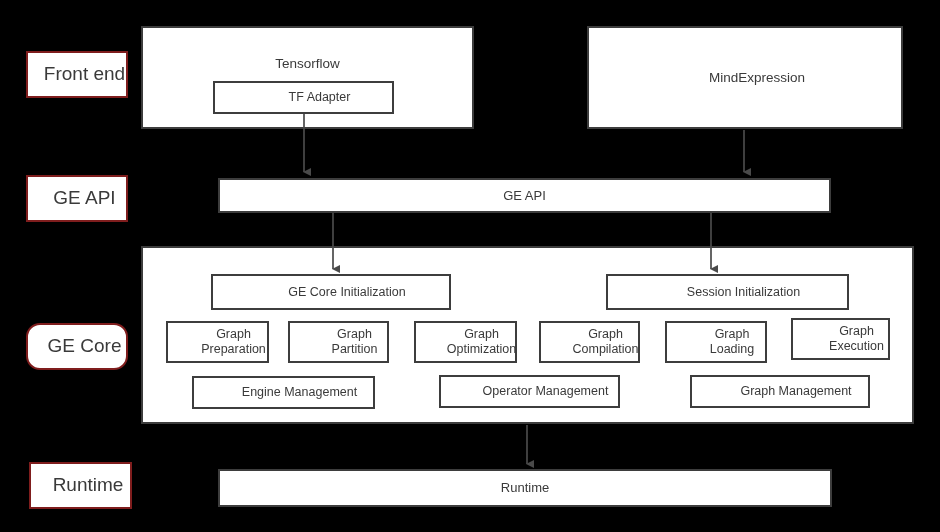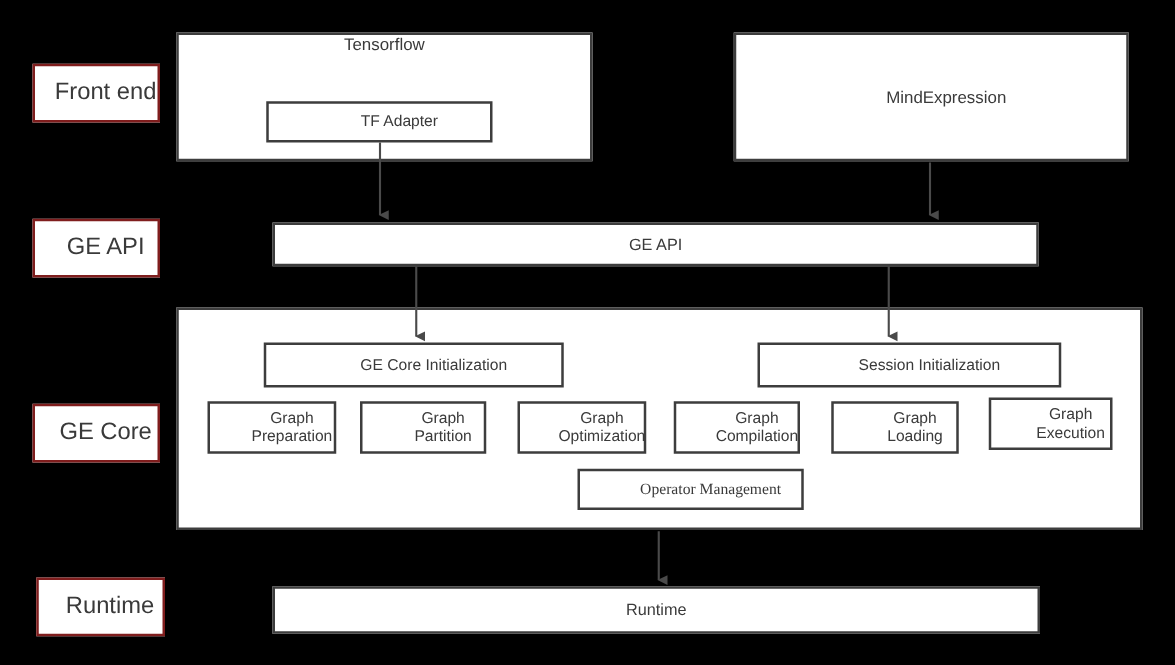--- a/index.html
+++ b/index.html
@@ -33,20 +33,21 @@
     font-size: 19px;
     padding-left: 15px;
   }
   .outer-box {
     border: 2.5px solid #3d3d3d;
     align-items: flex-start;
     justify-content: center;
     font-size: 13.5px;
   }
   .outer-box > .outer-title {
+    margin-top: 28px;
   }
   .outer-plain {
     border: 2.5px solid #3d3d3d;
     font-size: 13.5px;
   }
   .inner-box {
     border: 2px solid #3d3d3d;
     font-size: 12.5px;
     padding-left: 32px;
   }
@@ -71,21 +72,21 @@
 <div id="canvas">
 
   <div class="box label-box" style="left:26px; top:51px; width:102px; height:47px;">
     <span>Front end</span>
   </div>
 
   <div class="box label-box" style="left:26px; top:175px; width:102px; height:47px;">
     <span>GE API</span>
   </div>
 
-  <div class="box label-box" style="left:26px; top:323px; width:102px; height:47px;">
+  <div class="box label-box" style="left:26px; top:323px; width:102px; height:47px;border-radius:14px;">
     <span>GE Core</span>
   </div>
 
   <div class="box label-box" style="left:29px; top:462px; width:103px; height:47px;">
     <span>Runtime</span>
   </div>
 
   <div class="box outer-box" style="left:141px; top:26px; width:333px; height:103px;">
     <span class="outer-title">Tensorflow</span>
   </div>
@@ -129,22 +130,28 @@
   </div>
   <div class="box inner-box" style="left:665px; top:321px; width:102px; height:42px;">
     <span>Graph
 Loading</span>
   </div>
   <div class="box inner-box" style="left:791px; top:318px; width:99px; height:42px;">
     <span>Graph
 Execution</span>
   </div>
 
-  <div class="box inner-box" style="left:462px; top:375px; width:181px; height:33px;font-family:Liberation Serif, serif;">
+  <div class="box inner-box" style="left:192px; top:376px; width:183px; height:33px;">
+    <span>Engine Management</span>
+  </div>
+  <div class="box inner-box" style="left:439px; top:375px; width:181px; height:33px;">
     <span>Operator Management</span>
+  </div>
+  <div class="box inner-box" style="left:690px; top:375px; width:180px; height:33px;">
+    <span>Graph Management</span>
   </div>
 
   <div class="box bar-box" style="left:218px; top:469px; width:614px; height:38px;">
     <span>Runtime</span>
   </div>
 
   <div class="arrow" style="left:0; top:0; width:940px; height:532px;">
     <svg width="940" height="532" viewBox="0 0 940 532" aria-hidden="true">
       <defs>
         <marker id="ah" markerWidth="9" markerHeight="9" refX="4.5" refY="7.4" orient="auto" markerUnits="userSpaceOnUse">

